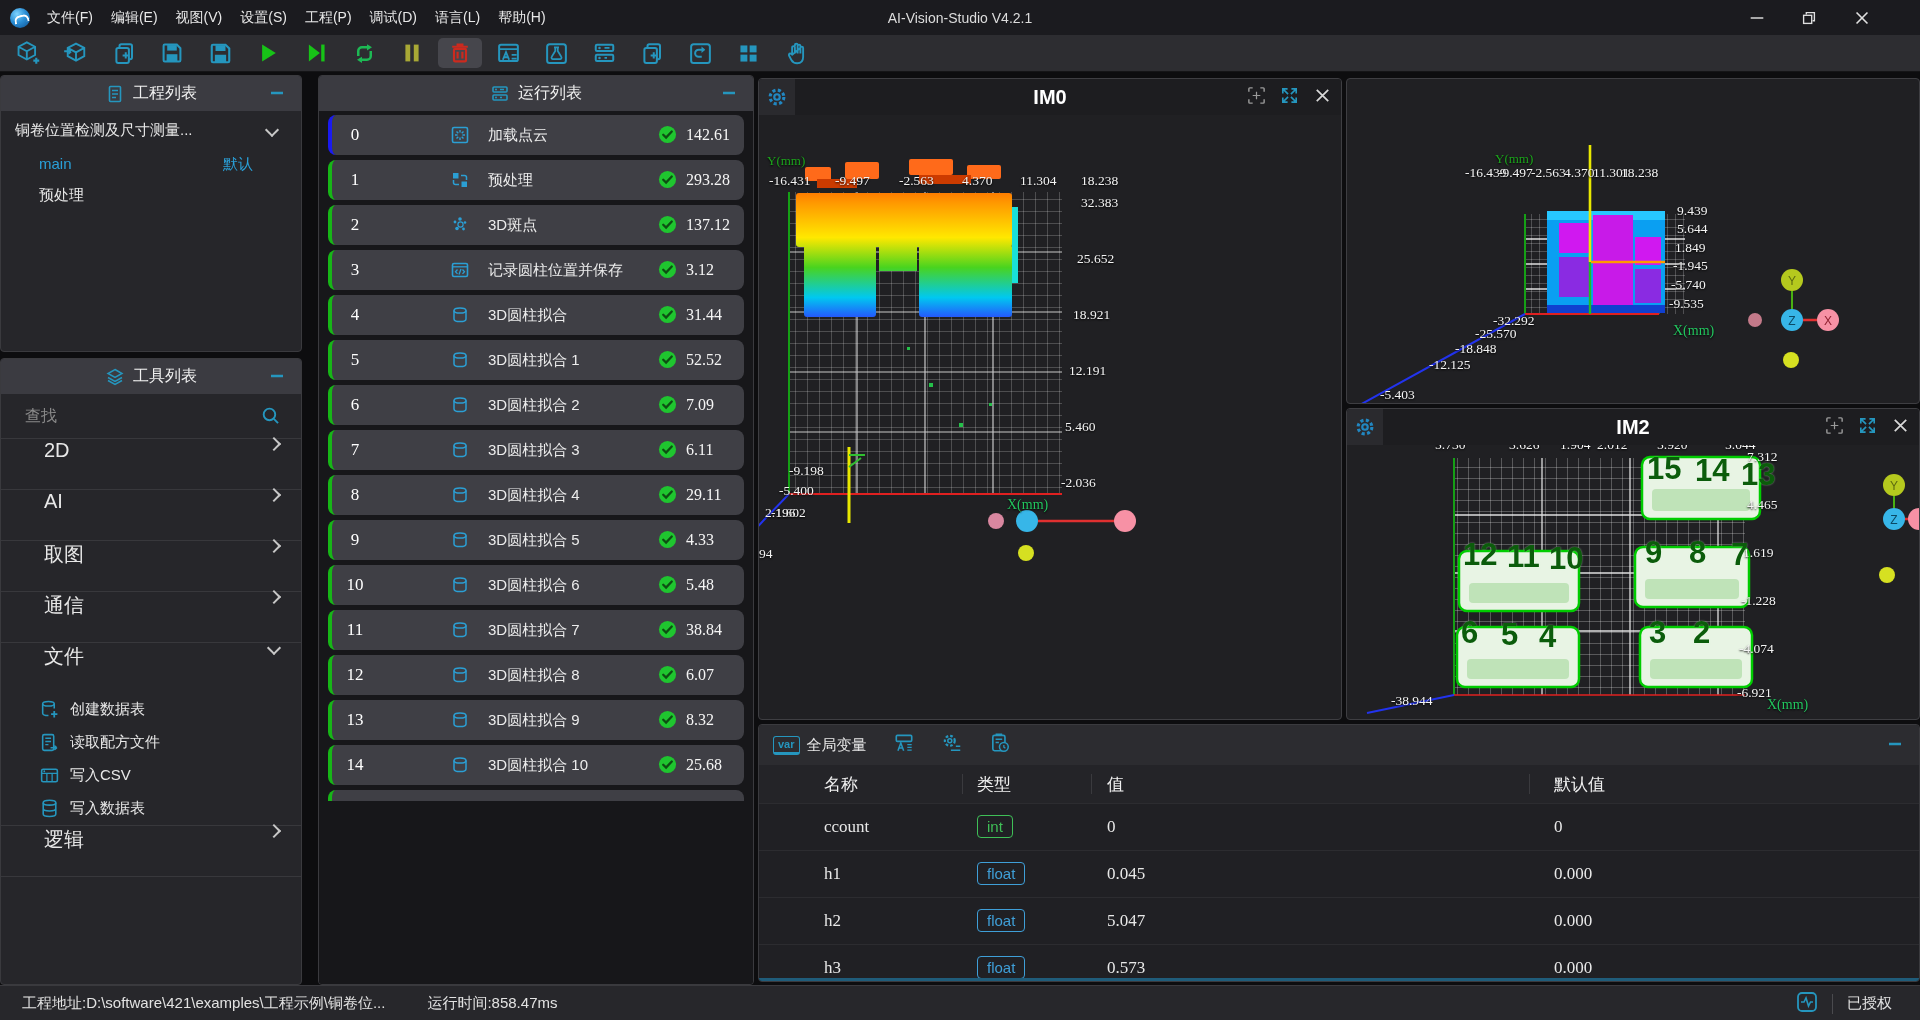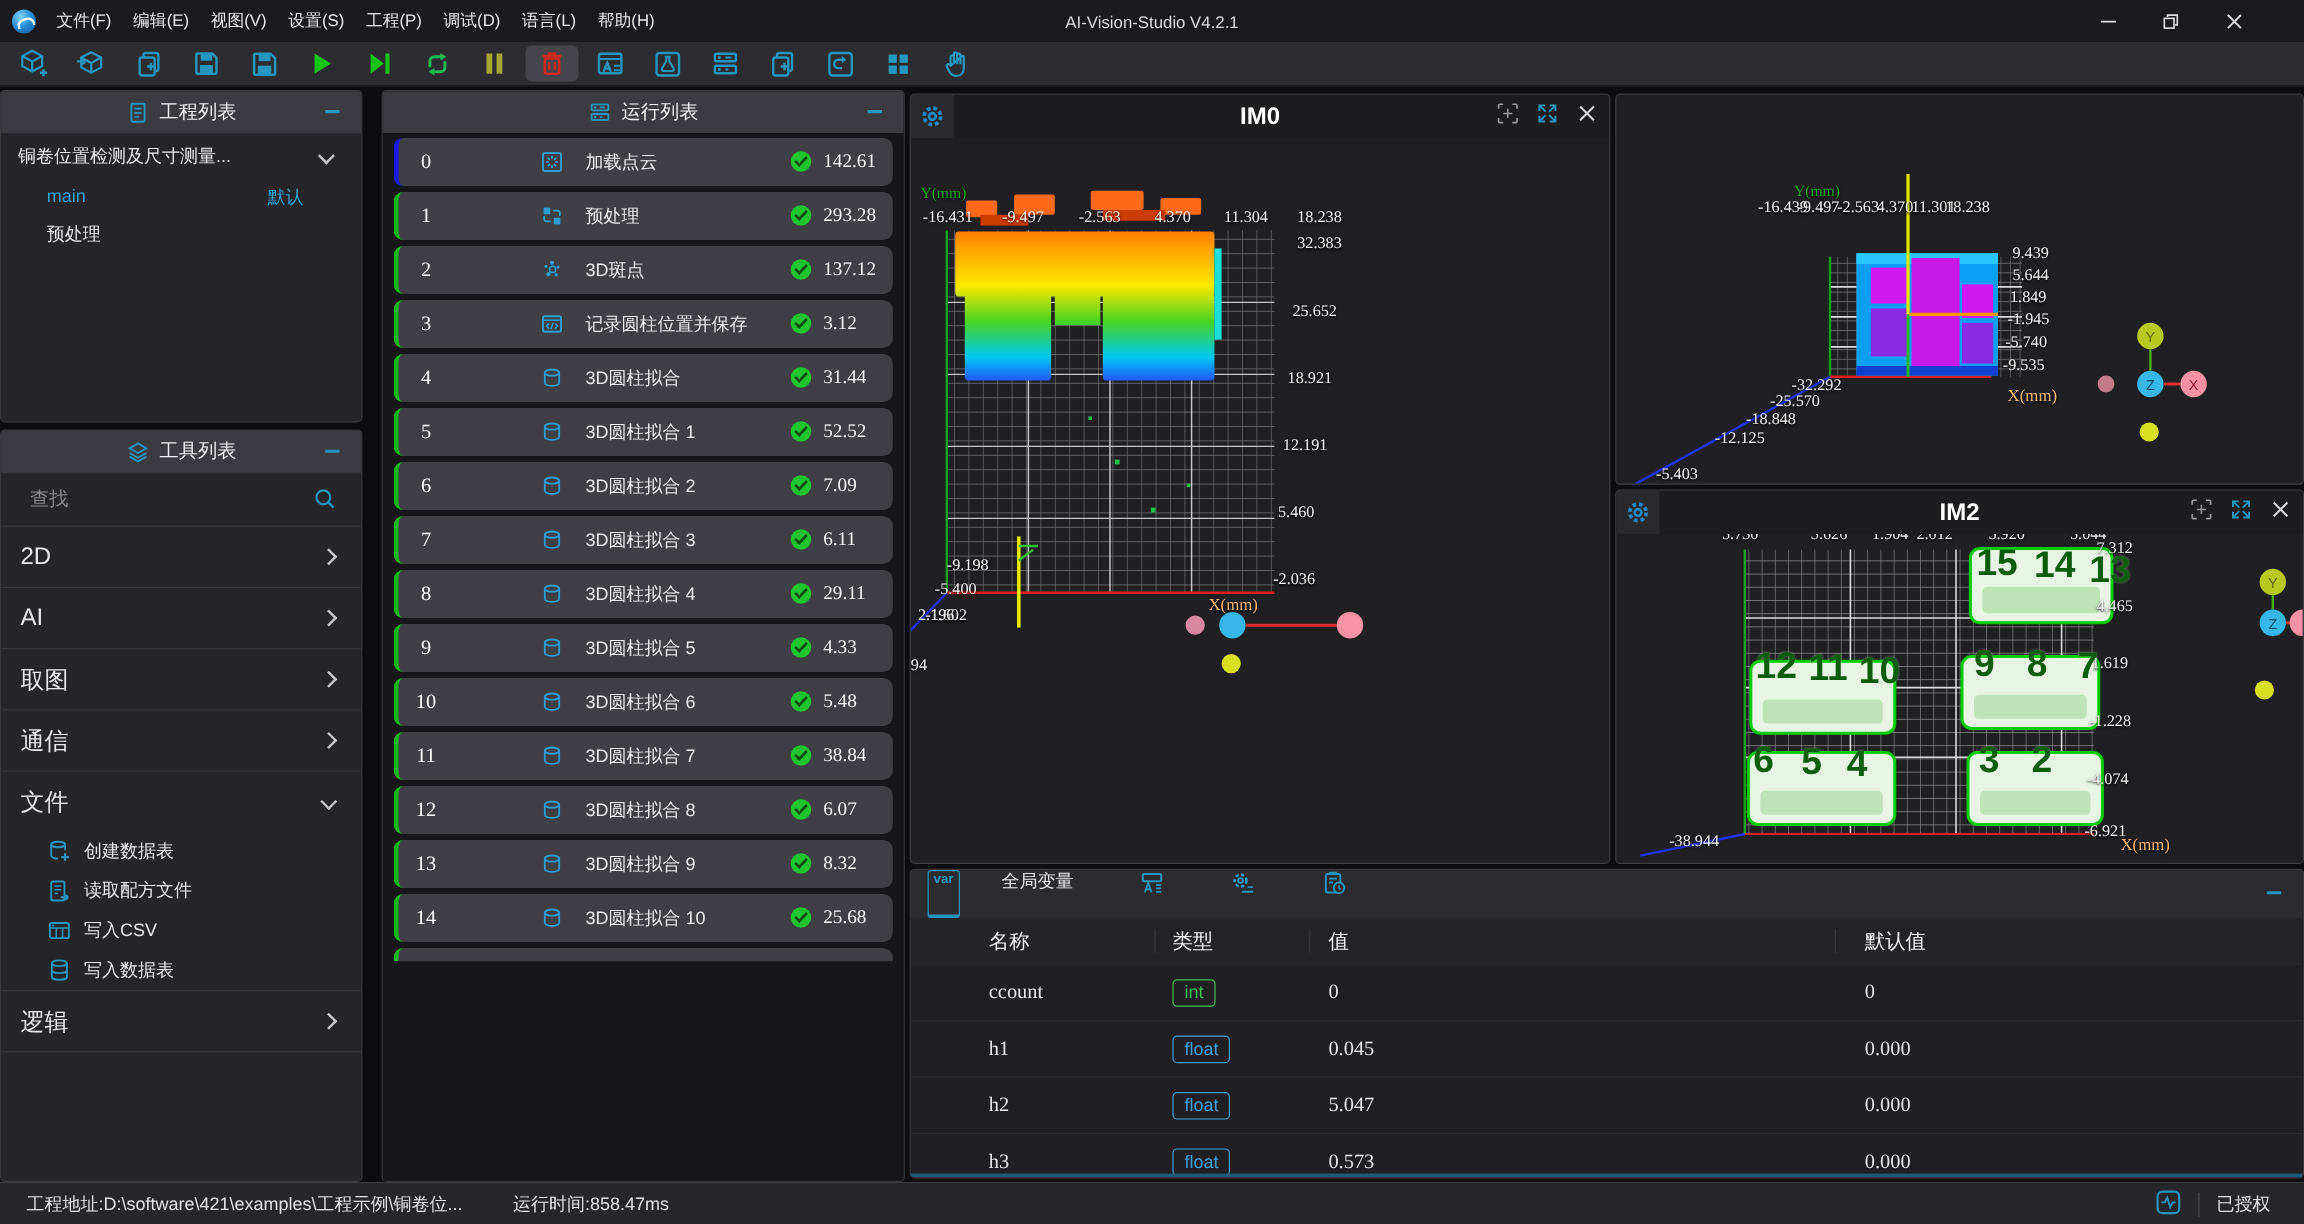--- a/index.html
+++ b/index.html
@@ -30,21 +30,21 @@
   .flow-main{color:#2aa0d8;}
   .flow-tag{position:absolute;right:48px;top:7px;color:#2aa0d8;}
   .chev{display:inline-block;width:8px;height:8px;border-right:2px solid #c8c8c8;border-bottom:2px solid #c8c8c8;}
   .chev.right{transform:rotate(-45deg);}
   .chev.down{transform:rotate(45deg);}
   .row-chev{position:absolute;right:24px;top:14px;}
   
   .search-row{height:44px;border-bottom:1px solid #38383c;position:relative;display:flex;align-items:center;}
   .search-ph{color:#8a8a8a;font-size:16px;margin-left:24px;}
   .search-ico{position:absolute;right:20px;top:11px;}
-  .tool-cat{height:50px;border-bottom:1px solid #38383c;display:flex;align-items:center;position:relative;font-size:20px;}
+  .tool-cat{height:50px;border-bottom:1px solid #38383c;display:flex;position:relative;font-size:20px;padding-left:27px;}
   .tool-cat .lbl{margin-left:16px;}
   .tool-cat .chev{position:absolute;right:22px;}
   .tool-child{height:33px;display:flex;align-items:center;font-size:15px;}
   .tool-child svg{margin:0 10px 0 38px;}
   
   #run-body{position:absolute;left:0;right:0;top:35px;bottom:0;background:#17171a;padding:4px 9px;box-sizing:border-box;}
   .run-row{height:40px;margin-bottom:5px;background:#3f3f45;border-radius:8px;border-left:4px solid var(--ac,#17b617);
     display:flex;align-items:center;position:relative;box-sizing:border-box;}
   .run-idx{width:46px;text-align:center;font-size:17px;color:#fff;}
   .run-ico{position:absolute;left:118px;top:10px;color:#2b9fd4;}
@@ -55,24 +55,24 @@
   
   .viewer{background:#202023;border:1px solid #3e3e42;}
   .vhead{height:36px;background:#1d1d20;display:flex;align-items:center;position:relative;}
   .vgear{width:36px;height:36px;background:#2a2a2e;display:flex;align-items:center;justify-content:center;}
   .vtitle{position:absolute;left:50%;transform:translateX(-50%);font-size:20px;font-weight:bold;color:#fff;}
   .vicons{position:absolute;right:8px;display:flex;gap:12px;align-items:center;}
   .vbody{position:absolute;left:0;right:0;top:36px;bottom:0;overflow:hidden;}
   .vbody svg{position:absolute;left:0;top:0;}
   .tick{position:absolute;color:#f4f4f4;font-family:"Liberation Serif",serif;font-size:13.5px;text-shadow:0 1px 2px #000;white-space:nowrap;}
   .axis-y{color:#1ca51c;font-size:13px;}
-  .axis-x{color:#fdba74;font-size:14px;}
+  .axis-x{color:#22c55e;font-size:14px;}
   .boxnum{position:absolute;color:#0b5c0b;font-weight:bold;font-size:31px;text-shadow:0 0 2px rgba(230,255,230,.5);line-height:1;}
   
-  #vars-head{height:40px;background:#2c2c30;display:flex;position:relative;border-bottom:1px solid #38383c;gap:28px;}
+  #vars-head{height:40px;background:#2c2c30;display:flex;align-items:center;position:relative;border-bottom:1px solid #38383c;}
   .var-badge{margin-left:14px;border:1.5px solid #2596be;border-radius:3px;color:#2596be;font-size:11px;font-weight:bold;
     padding:1px 4px 2px 4px;border-bottom-width:3px;}
   #vars-title{font-size:15px;margin-left:7px;}
   .vars-tool{margin-left:26px;color:#2596be;}
   #vars-table{position:absolute;left:0;right:0;top:40px;bottom:0;background:#202024;}
   .vt-headrow{height:38px;background:#242428;display:flex;align-items:center;font-size:17px;color:#f0f0f0;position:relative;}
   .vt-row{height:46px;display:flex;align-items:center;border-top:1px solid #2c2c30;font-size:17px;position:relative;}
   .c-name{position:absolute;left:65px;}
   .c-type{position:absolute;left:218px;}
   .c-val{position:absolute;left:348px;}

